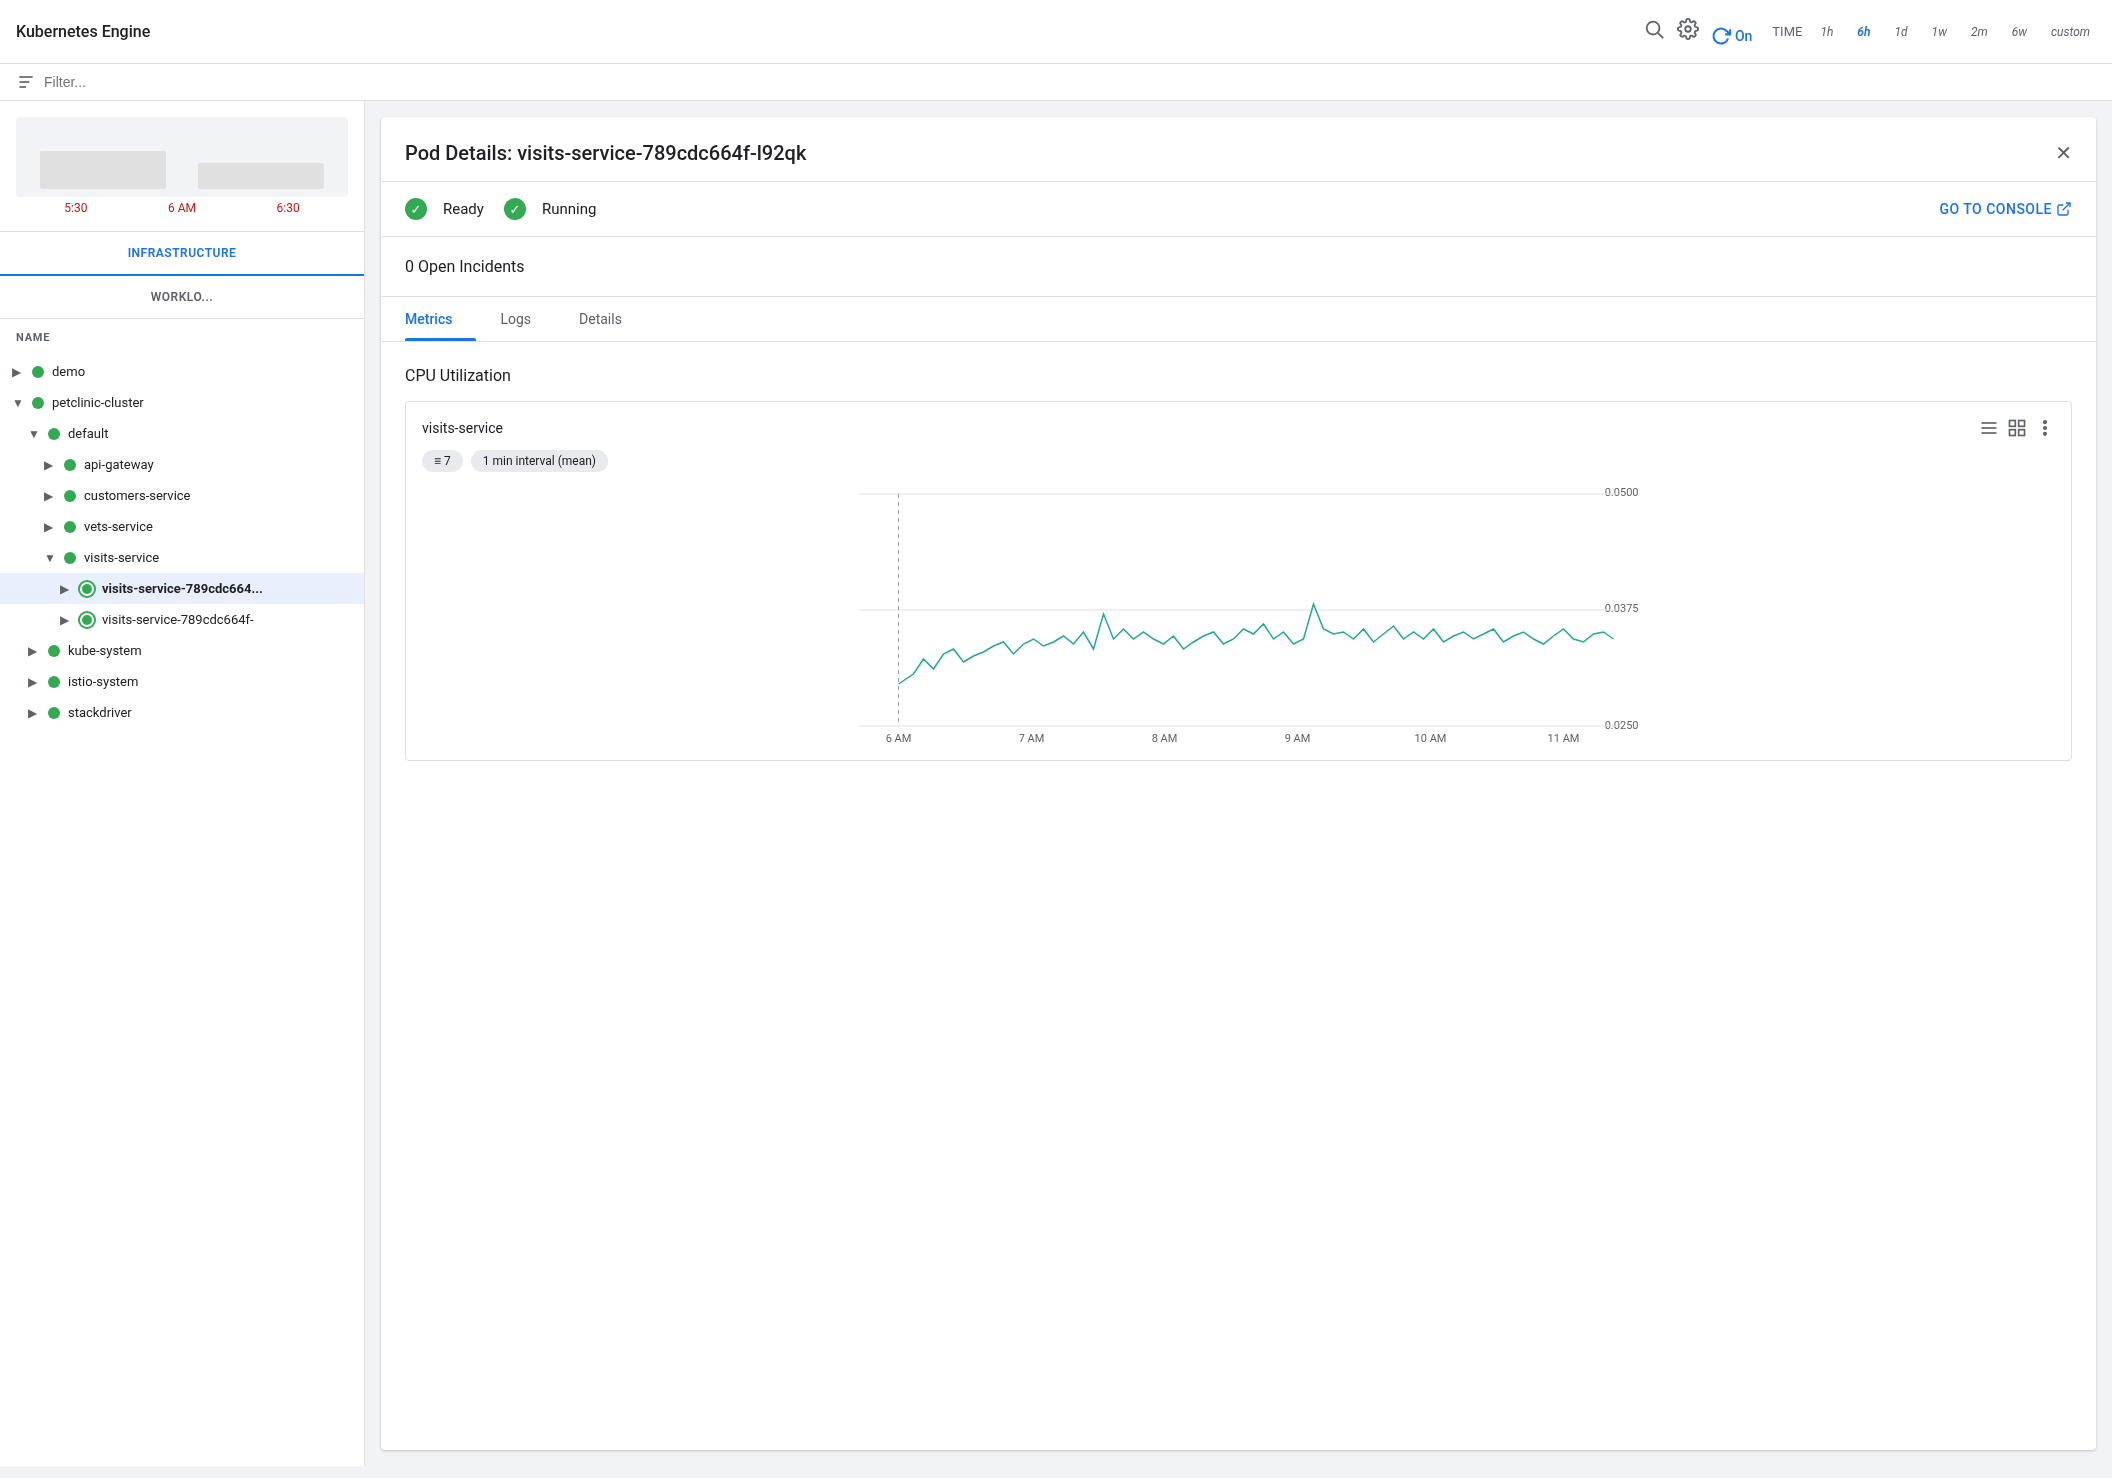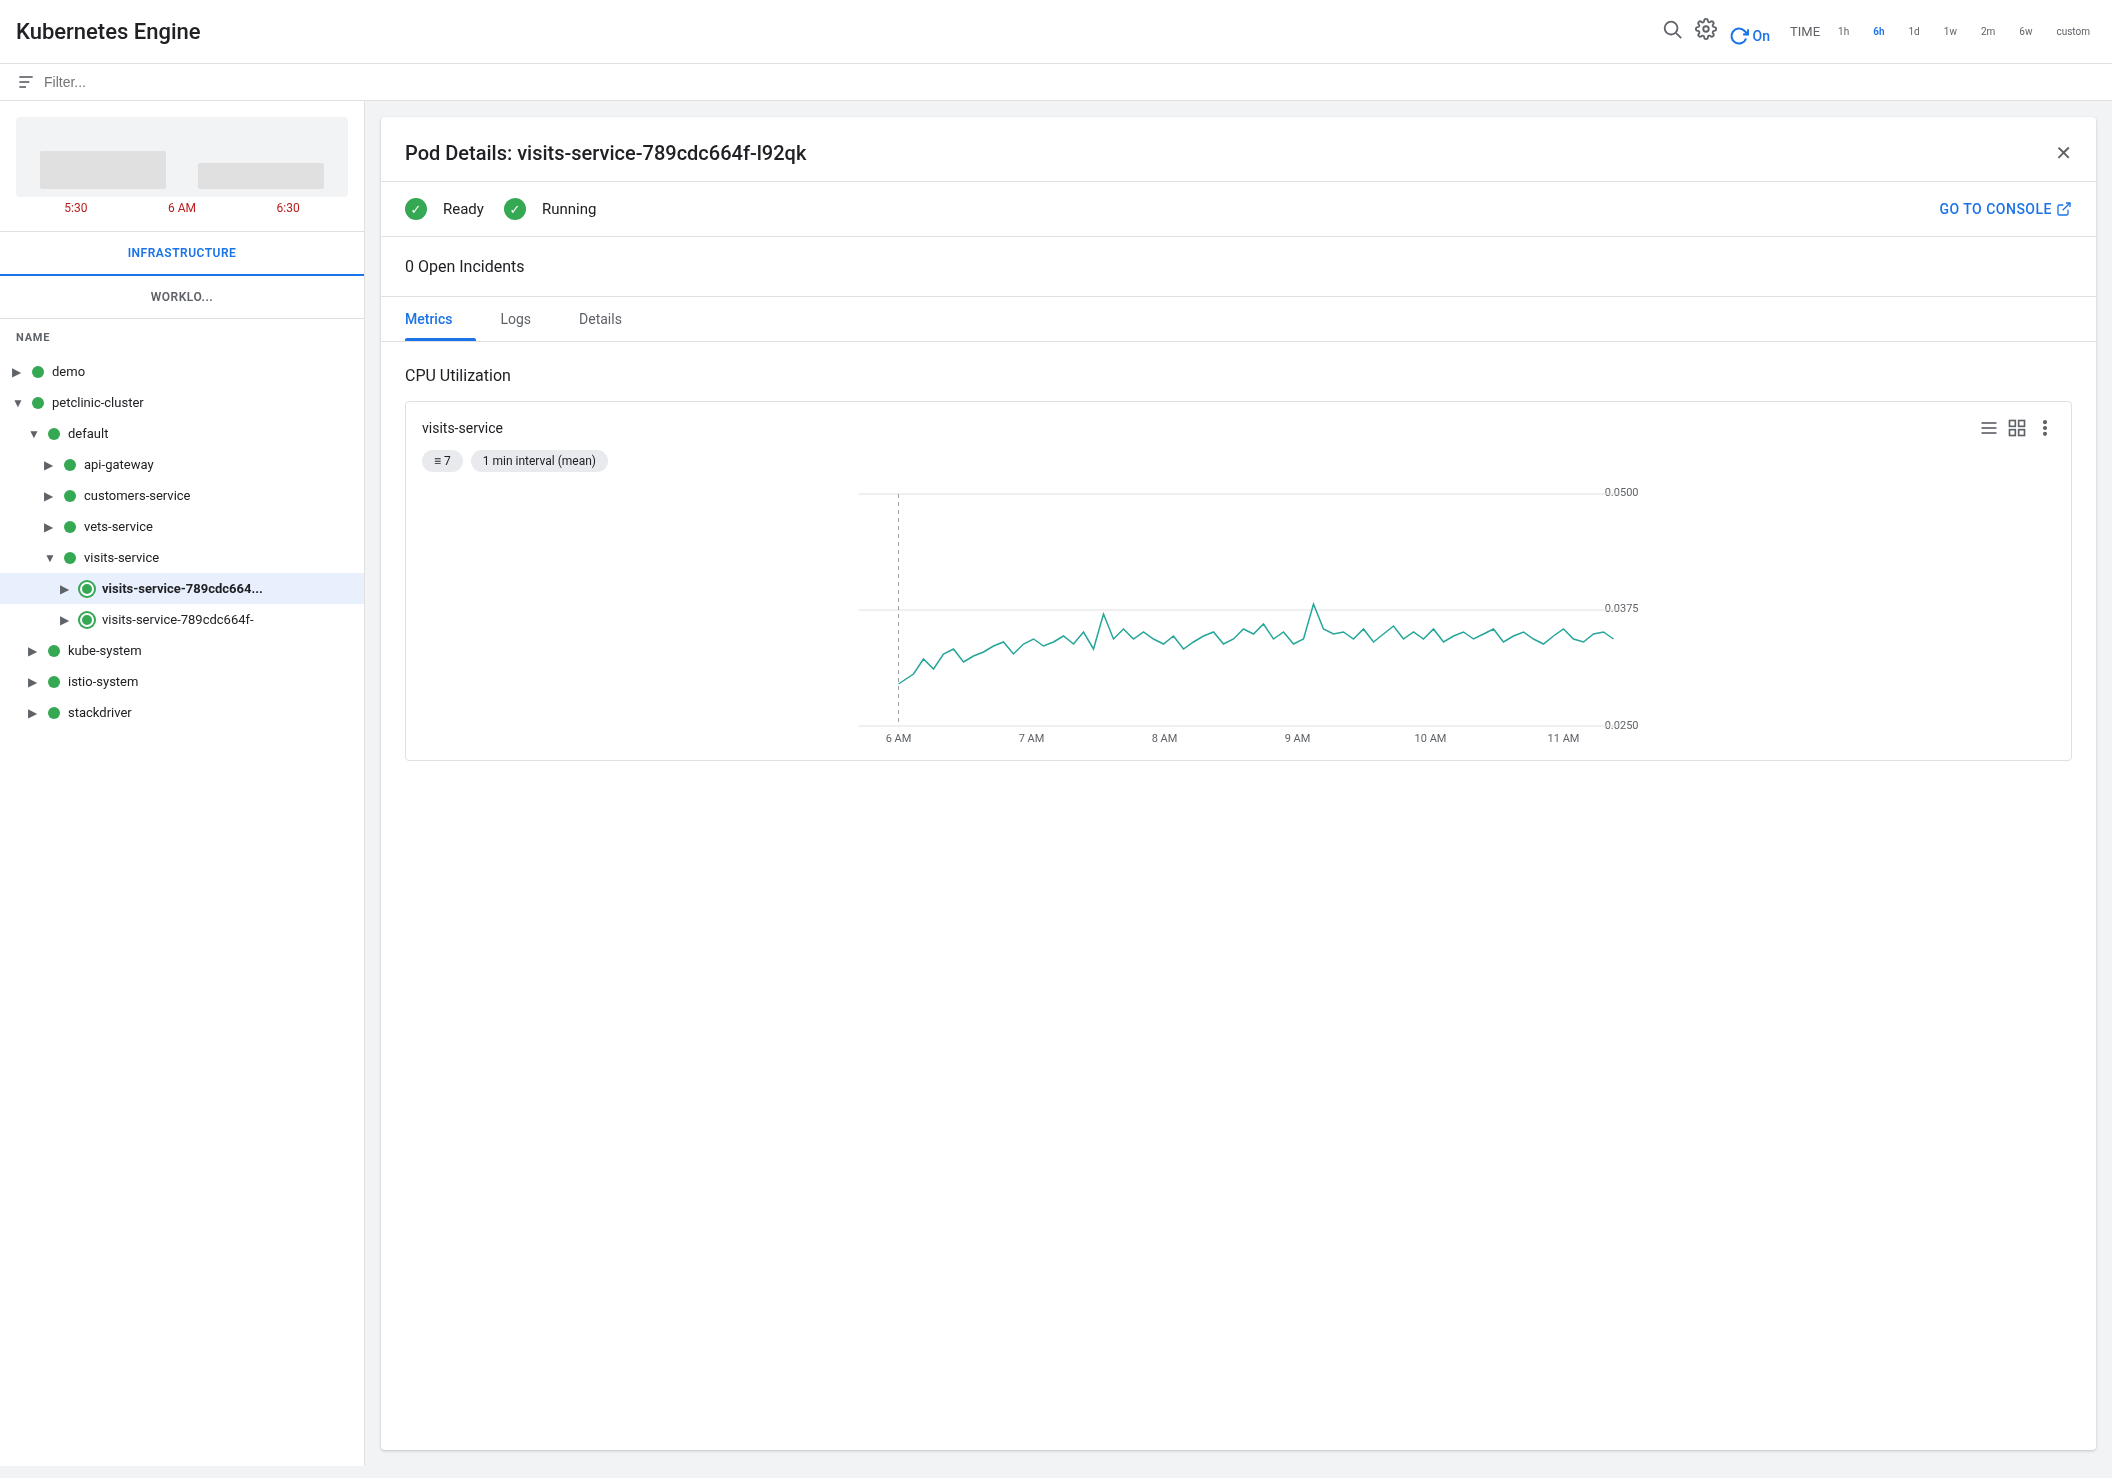--- a/index.html
+++ b/index.html
@@ -4,26 +4,26 @@
   <style>
     * { box-sizing: border-box; margin: 0; padding: 0; }
     body { font-family: 'Roboto', Arial, sans-serif; font-size: 14px; color: #202124; background: #f1f3f4; overflow: hidden; }
 
     
     .top-header {
       display: flex; align-items: center; justify-content: space-between;
       background: #fff; padding: 0 16px; height: 64px;
       border-bottom: 1px solid #e0e0e0; position: relative; z-index: 10;
     }
-    .app-title { font-size: 22px; font-weight: 500; color: #202124; }
+    .app-title { font-size: 16px; font-weight: 500; color: #202124; }
     .header-right { display: flex; align-items: center; gap: 12px; }
     .header-icon { color: #5f6368; cursor: pointer; font-size: 20px; }
     .auto-refresh { display: flex; align-items: center; gap: 4px; color: #1a73e8; font-weight: 500; cursor: pointer; margin-top: 8px; }
     .time-label { color: #5f6368; font-size: 13px; margin-left: 8px; }
-    .time-option { color: #5f6368; font-size: 10px; cursor: pointer; padding: 4px 6px; }
+    .time-option { color: #5f6368; font-size: 12px; cursor: pointer; padding: 4px 6px; font-style: italic; }
     .time-option.active { color: #1a73e8; font-weight: 600; }
 
     
     .filter-bar {
       display: flex; align-items: center; background: #fff;
       padding: 8px 16px; border-bottom: 1px solid #e0e0e0; gap: 8px;
     }
     .filter-input { border: none; outline: none; font-size: 14px; color: #5f6368; width: 200px; }
 
     

